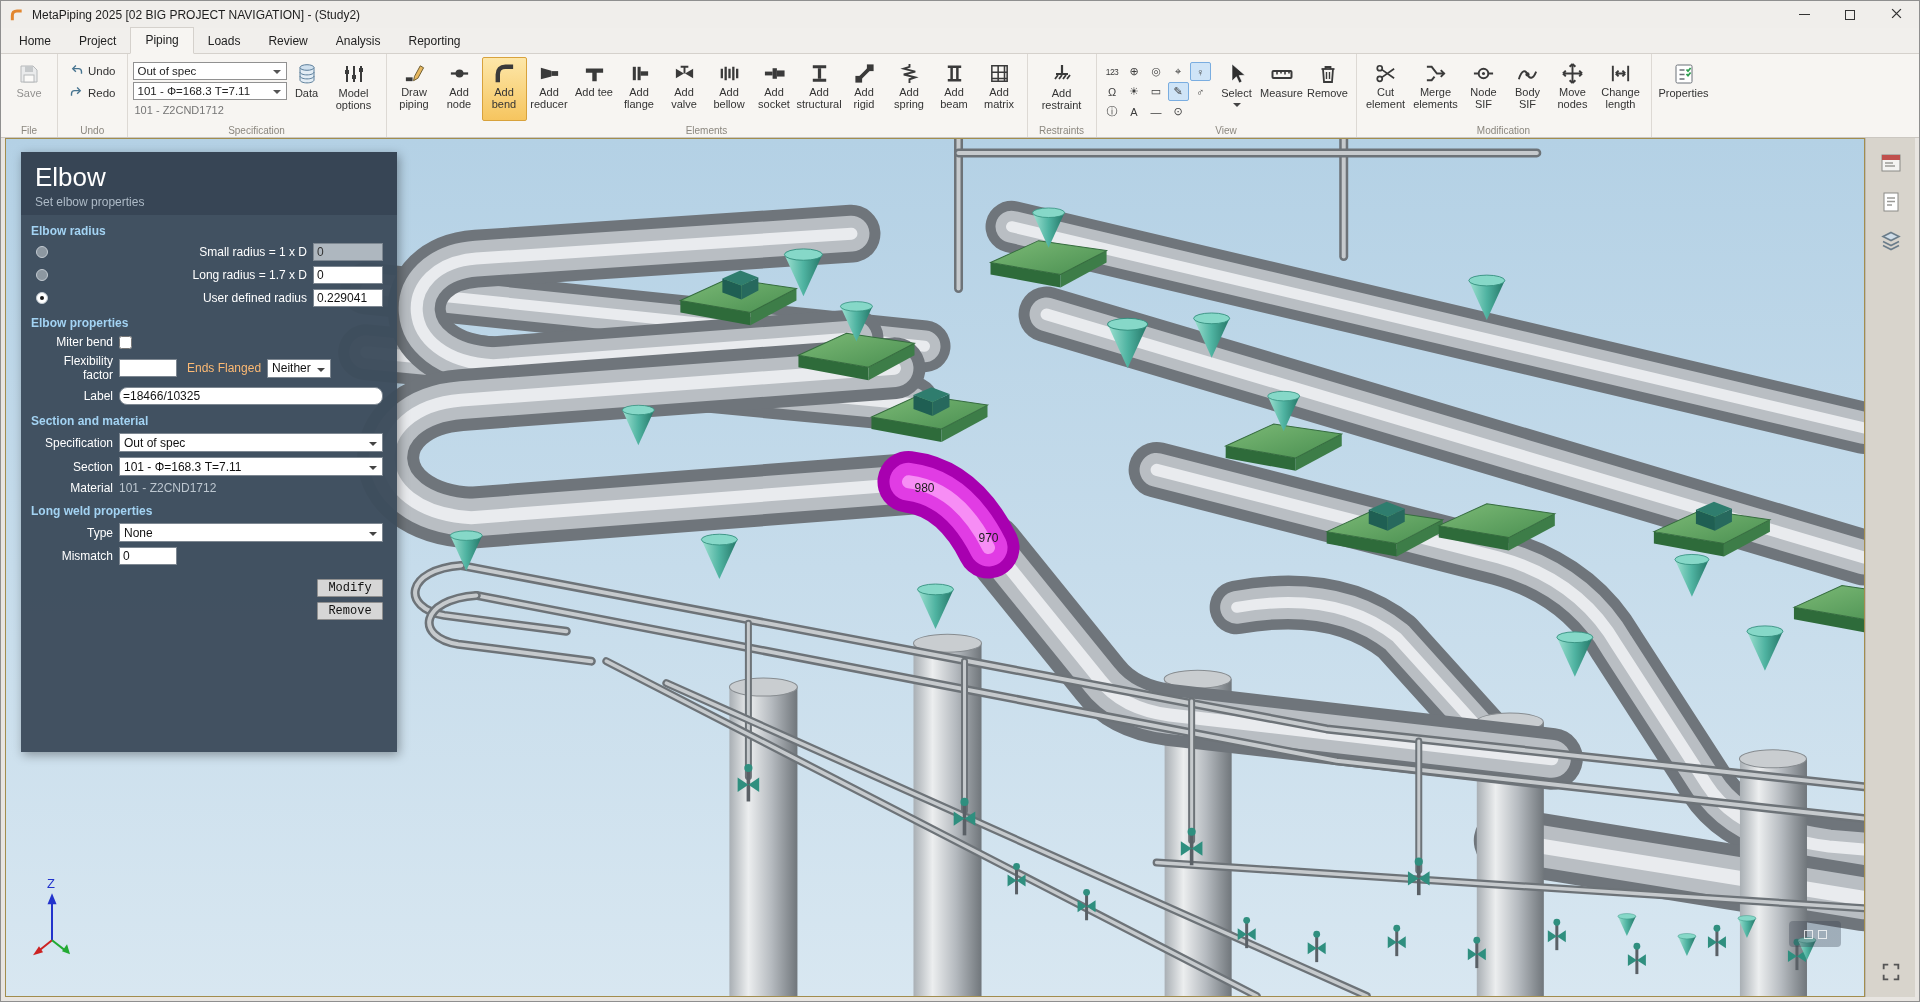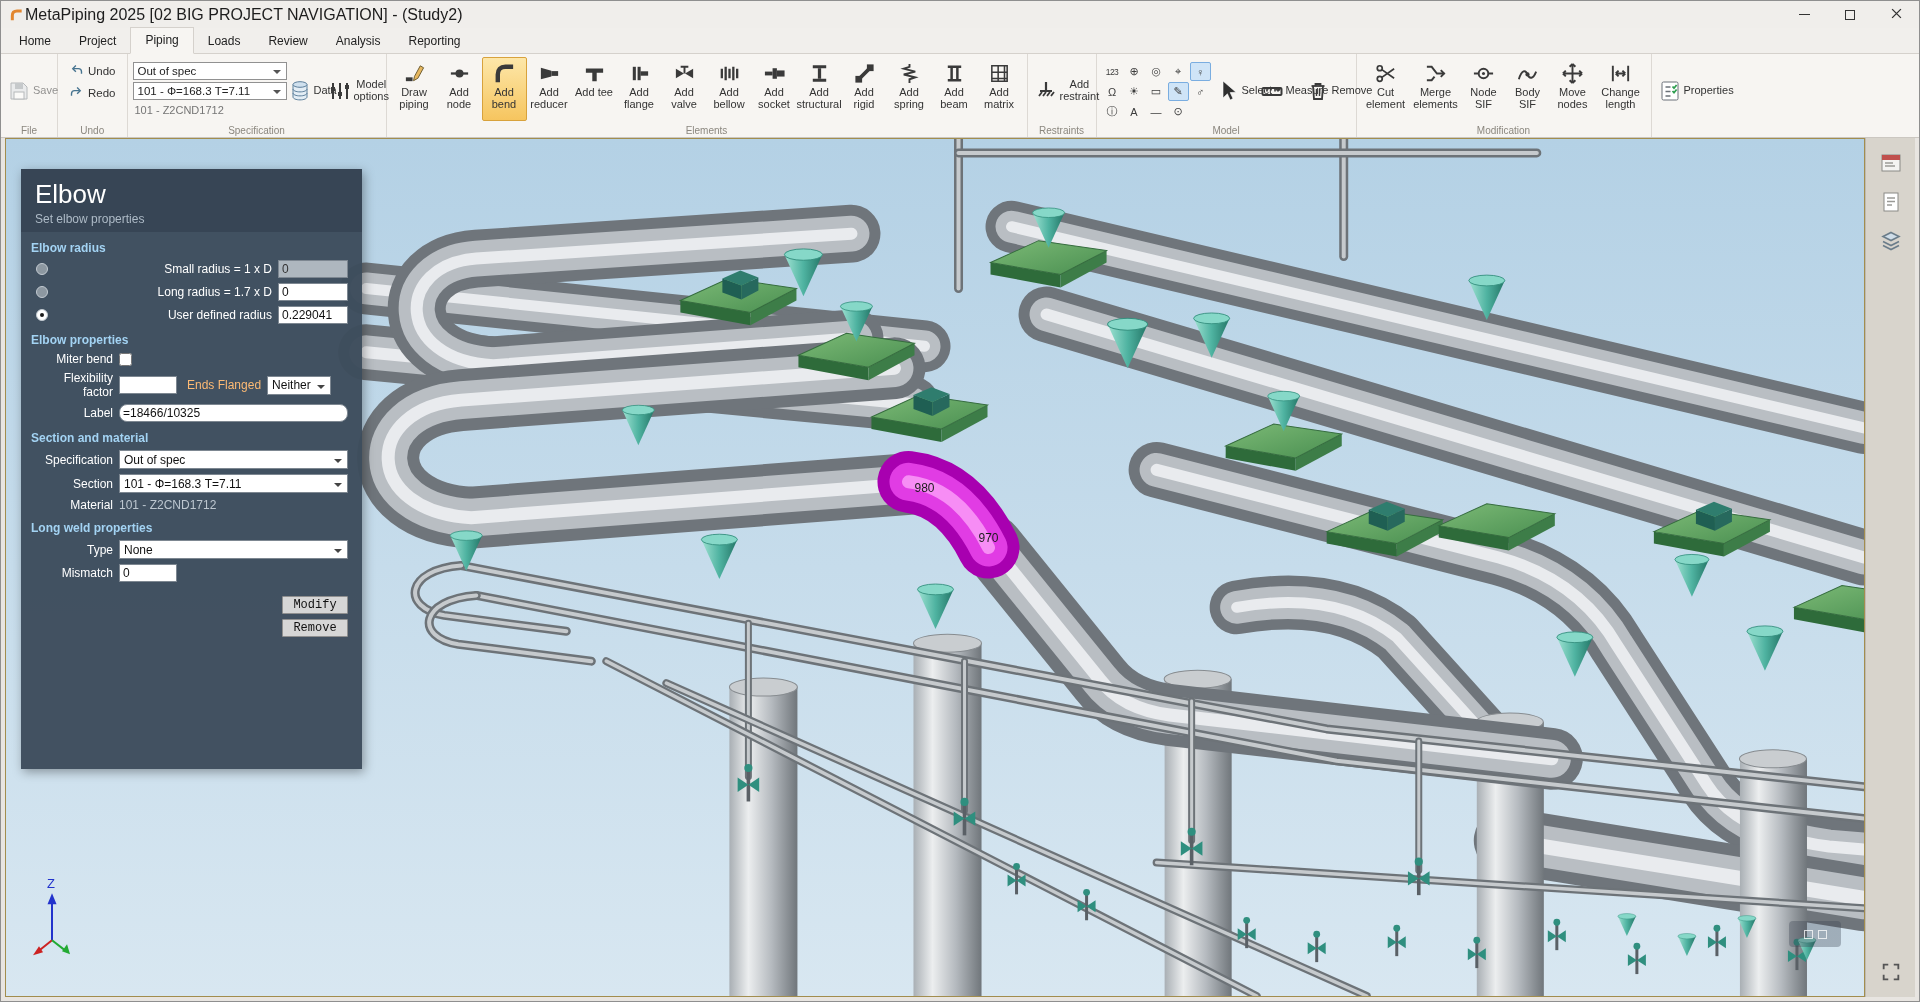--- a/index.html
+++ b/index.html
@@ -2,36 +2,36 @@
 <html><head>
 <meta charset="utf-8">
 <style>
   *{box-sizing:border-box;margin:0;padding:0}
   html,body{width:1920px;height:1002px;overflow:hidden}
   body{font-family:"Liberation Sans",sans-serif;font-size:12px;background:#e8e5e1;position:relative;border:1px solid #8f8f8f}
 
   
   .titlebar{position:absolute;left:0;top:0;right:0;height:27px;background:#f0eeeb;display:flex;align-items:center;padding-left:8px}
   .app-icn svg{width:16px;height:16px;display:block}
-  .tb-title{color:#1d1d1d;font-size:16px}
+  .tb-title{margin-left:7px;color:#1d1d1d;font-size:12px}
   .tb-controls{margin-left:auto;display:flex;height:27px}
   .tb-btn{width:46px;height:27px;display:flex;align-items:center;justify-content:center;cursor:default}
   .glyph-min{width:11px;border-top:1.4px solid #333;display:block}
   .glyph-max{width:10px;height:10px;border:1.2px solid #333;display:block}
 
   
   .tabsrow{position:absolute;left:0;top:27px;right:0;height:26px;background:#f1efec;border-bottom:1px solid #d5d1cc;display:flex;align-items:flex-end;padding-left:4px}
   .tab{padding:5px 14px 6px;font-size:12px;color:#222;margin-bottom:-1px}
   .tab.active{background:#f7f5f2;border:1px solid #d5d1cc;border-bottom:1px solid #f7f5f2}
 
   
   .ribbon{position:absolute;left:0;top:53px;right:0;height:84px;background:#f7f5f2;display:flex;align-items:stretch;border-bottom:1px solid #cbc7c1}
   .grp{position:relative;display:flex;align-items:flex-start;padding:3px 5px 10px;border-right:1px solid #ddd9d4}
   .grp-label{position:absolute;bottom:1px;left:0;right:0;text-align:center;font-size:10px;color:#8b877f;pointer-events:none}
-  .big-btn{width:46px;height:64px;display:flex;flex-direction:row;align-items:center;padding-top:4px;gap:2px;border:1px solid transparent;border-radius:2px;cursor:default}
+  .big-btn{width:46px;height:64px;display:flex;flex-direction:column;align-items:center;padding-top:4px;gap:2px;border:1px solid transparent;border-radius:2px;cursor:default}
   .big-btn .icn svg{width:24px;height:24px;display:block}
   .big-lbl{font-size:11px;line-height:1.08;text-align:center;color:#333;white-space:pre-line}
   .disabled-look{opacity:.52}
   .undo-stack{display:flex;flex-direction:column;gap:3px;padding-top:4px}
   .small-btn{display:flex;align-items:center;gap:4px;padding:1px 5px;font-size:11.5px;color:#333;border:1px solid transparent;border-radius:2px}
   .small-btn .icn svg{width:15px;height:15px;display:block}
   .spec-col{display:flex;flex-direction:column;padding-top:4px;width:154px}
   .combo{background:#fff;border:1px solid #919191;height:18px;display:flex;align-items:center;padding:0 18px 0 4px;position:relative;font-size:11.5px;color:#222;margin:1px 0;white-space:nowrap;overflow:hidden}
   .combo::after{content:"";position:absolute;right:5px;top:7px;border:4px solid transparent;border-top-color:#555}
   .spec-mat{font-size:11px;color:#757575;padding:3px 2px}
@@ -50,21 +50,21 @@
   .viewport svg.scene{position:absolute;inset:0;width:100%;height:100%;display:block}
   .watermark{position:absolute;right:23px;bottom:49px;width:52px;height:26px;background:rgba(60,70,82,.35);border-radius:4px;display:flex;align-items:center;justify-content:center;gap:5px}
   .watermark i{display:block;width:9px;height:9px;border:1.5px solid rgba(255,255,255,.75)}
   .sidestrip{width:50px;background:#d8d4cc;display:flex;flex-direction:column;align-items:center;padding-top:10px;gap:9px;position:relative;border-left:1px solid #bfbab1}
   .side-btn{width:30px;height:30px;display:flex;align-items:center;justify-content:center;border:1px solid transparent;border-radius:2px}
   .side-btn .icn svg{width:24px;height:24px;display:block}
   .expand-btn{position:absolute;bottom:10px;left:50%;transform:translateX(-50%);width:30px;height:30px;display:flex;align-items:center;justify-content:center}
   .expand-btn .icn svg{width:22px;height:22px;display:block}
 
   
-  .panel{position:absolute;left:20px;top:168px;width:341px;height:600px;background:rgba(61,76,92,.97);z-index:5;box-shadow:2px 3px 10px rgba(0,0,0,.35);color:#fff}
+  .panel{position:absolute;left:20px;top:151px;width:376px;height:600px;background:rgba(61,76,92,.97);z-index:5;box-shadow:2px 3px 10px rgba(0,0,0,.35);color:#fff}
   .panel-hd{padding:10px 14px 6px;background:rgba(47,61,76,.55)}
   .panel-title{font-size:26px;font-weight:400;color:#fff}
   .panel-sub{font-size:12px;color:#aebbc7;margin-top:2px}
   .sec{color:#a3d3f3;font-weight:bold;font-size:12px;margin:9px 10px 2px}
   .prow{display:flex;align-items:center;margin:5px 14px;gap:6px}
   .plabel{width:78px;text-align:right;color:#fff;font-size:12px;flex:none}
   .pinput{height:18px;border:1px solid #7d8791;background:#fff;font-size:12px;padding:0 3px;font-family:inherit;color:#111}
   .pinput.dis{background:#aeb7bf;color:#333}
   .rrow{display:flex;align-items:center;margin:5px 14px 5px 15px;gap:6px}
   .rlabel{flex:1;text-align:right;color:#fff;font-size:12px}
@@ -373,21 +373,21 @@
             <g stroke="#3a3a3a" fill="none" stroke-width="1.8">
               <path d="M5.5 7 h13"></path>
               <path d="M9.5 7 V5 h5 v2"></path>
               <path d="M7 7 l1 13 h8 l1 -13"></path>
               <path d="M10.5 10 v7 M13.5 10 v7" stroke-width="1.4"></path>
             </g>
           </svg>
         </span>
       <span class="big-lbl">Remove</span>
     </div>
-    <div class="grp-label">Model</div>
+    <div class="grp-label">View</div>
   </div>
 
   <div class="grp">
     <div class="el-btn" style="width:48px">
       <span class="icn">
           <svg viewBox="0 0 24 24" xmlns="http://www.w3.org/2000/svg">
             <g stroke="#3a3a3a" fill="none" stroke-width="1.8">
               <circle cx="6" cy="6.5" r="2.6"></circle>
               <circle cx="6" cy="17.5" r="2.6"></circle>
               <path d="M8.2 8 L21 17 M8.2 16 L21 7"></path>

